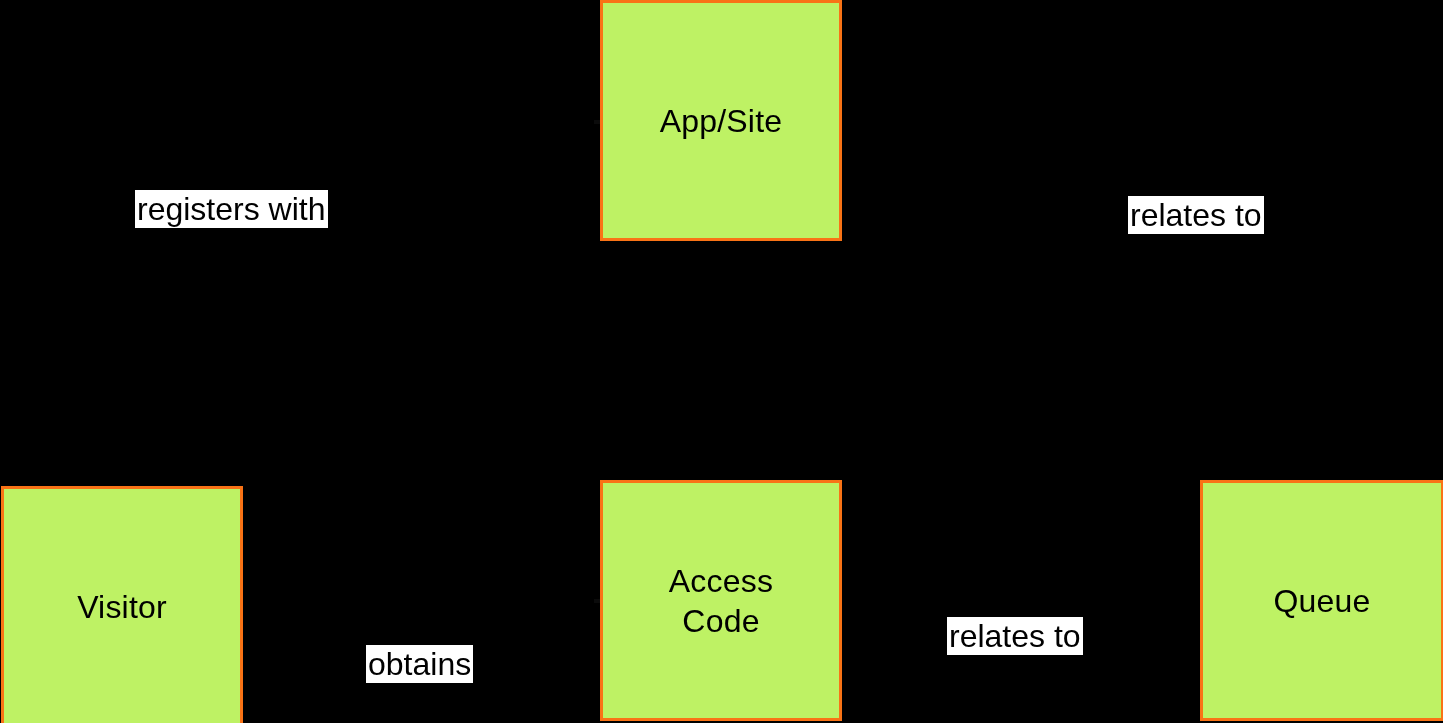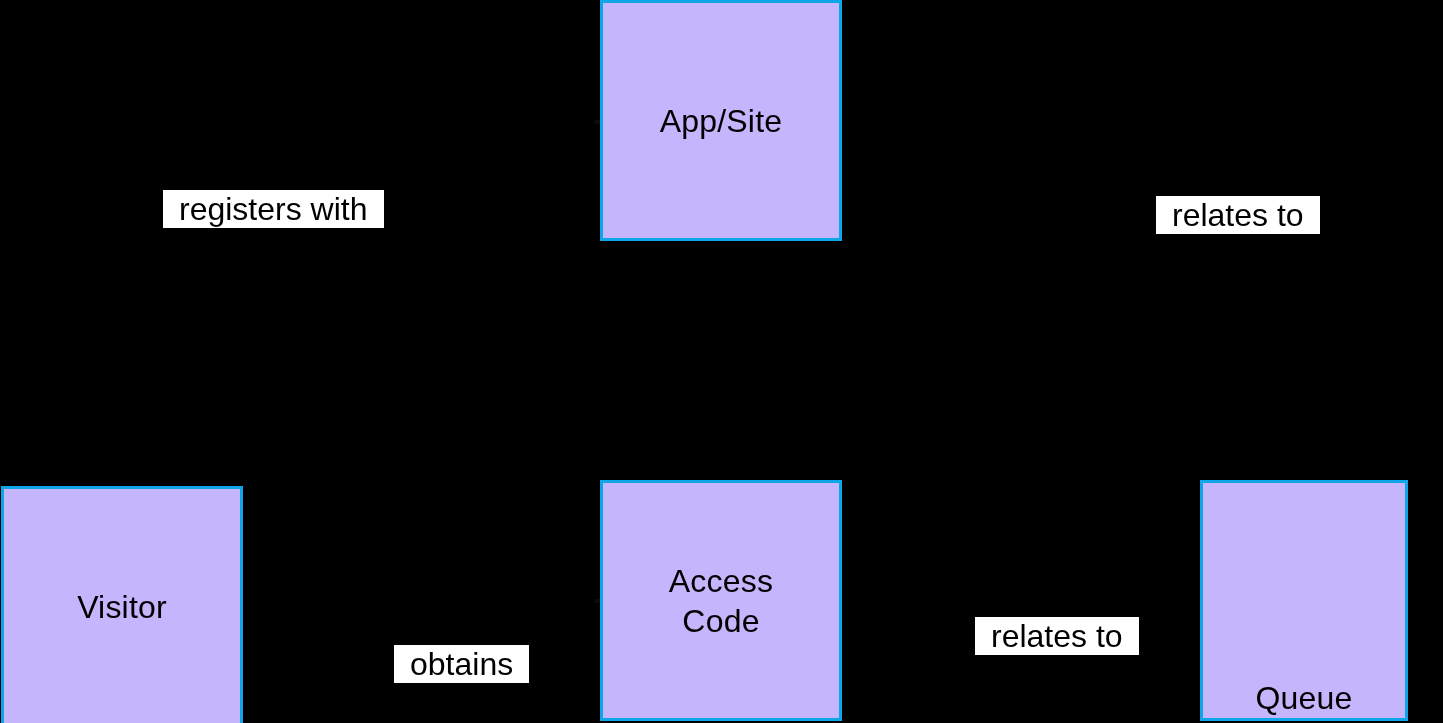--- a/index.html
+++ b/index.html
@@ -18,22 +18,22 @@
     width: 1443px;
     height: 723px;
     background: #000000;
     overflow: hidden;
   }
 
   
   .entity {
     position: absolute;
     box-sizing: border-box;
-    background: #c4b5fd;
-    border: 3px solid #0ea5e9;
+    background: #bef264;
+    border: 3px solid #f97316;
     display: flex;
     align-items: center;
     justify-content: center;
     text-align: center;
     color: #000000;
     font-size: 32px;
     line-height: 40px;
     letter-spacing: 0.2px;
     white-space: pre-line;
     user-select: none;
@@ -44,24 +44,23 @@
     padding: 0 6px;
   }
 
   
   .edge-label {
     position: absolute;
     background: #ffffff;
     color: #000000;
     font-size: 32px;
     line-height: 38px;
-    padding: 0px 16px;
+    padding: 0px 2px;
     white-space: nowrap;
     user-select: none;
-    margin-left: 28px;
   }
 
   
   #edges {
     position: absolute;
     left: 0;
     top: 0;
     width: 1443px;
     height: 723px;
     pointer-events: none;
@@ -101,21 +100,21 @@
 
   <div class="entity" style="left:1px; top:480px; width:242px; height:241px;margin-top:6px;">
     <span class="entity-label">Visitor</span>
   </div>
 
   <div class="entity" style="left:600px; top:480px; width:242px; height:241px;">
     <span class="entity-label">Access
 Code</span>
   </div>
 
-  <div class="entity" style="left:1200px; top:480px; width:208px; height:241px;align-items:flex-end;">
+  <div class="entity" style="left:1200px; top:480px; width:244px; height:241px;">
     <span class="entity-label">Queue</span>
   </div>
 
   <div class="edge-label" style="left:135px; top:190px;">registers with</div>
 
   <div class="edge-label" style="left:1128px; top:196px;">relates to</div>
 
 
   <div class="edge-label" style="left:366px; top:645px;">obtains</div>
 

